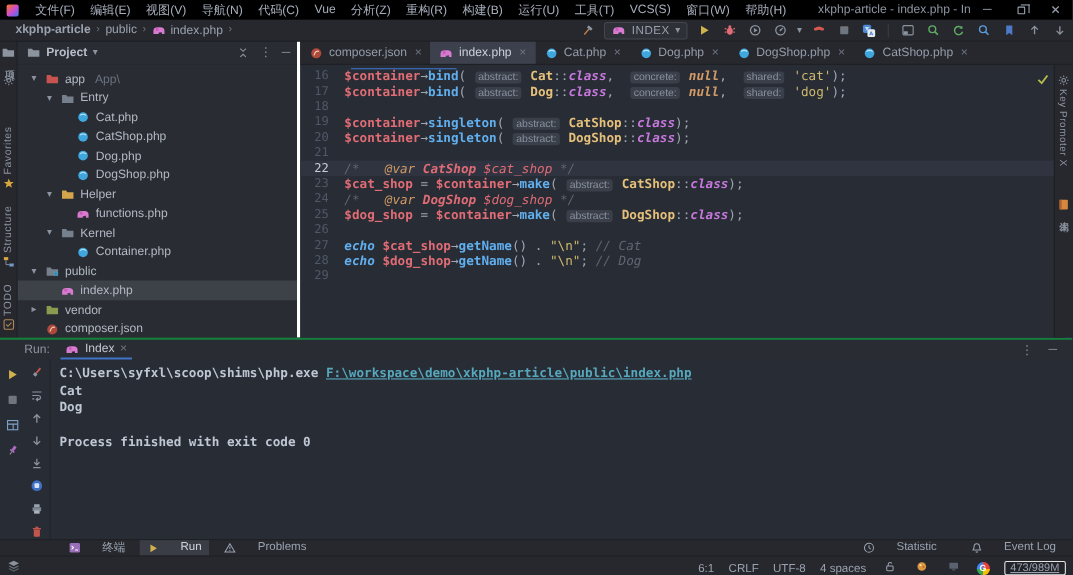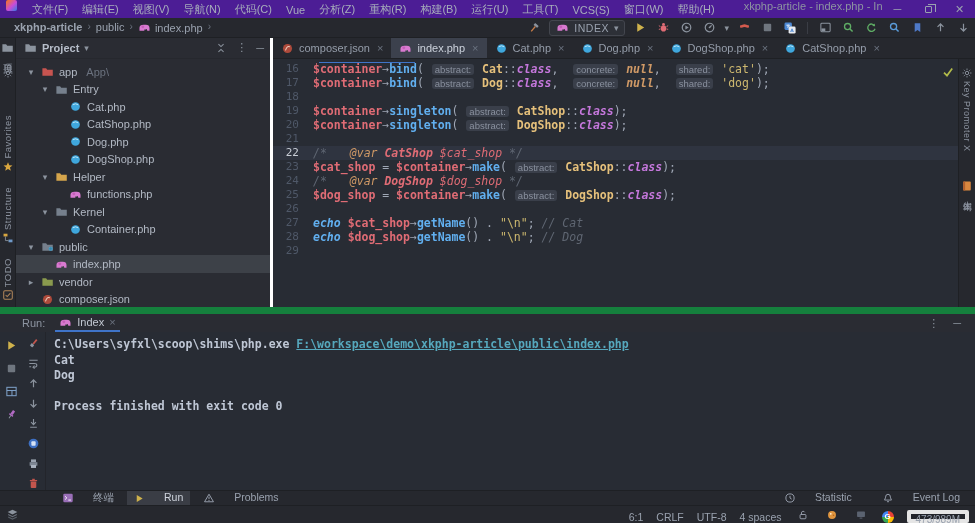--- a/index.html
+++ b/index.html
@@ -2,21 +2,21 @@
 <html><head>
 <meta charset="utf-8">
 <style>
   * { margin:0; padding:0; box-sizing:border-box; }
   html,body { width:975px; height:523px; overflow:hidden; background:#26282e;
     font-family:"Liberation Sans","DejaVu Sans",sans-serif; font-size:11px; color:#9da5b3;
     -webkit-font-smoothing:antialiased; }
   .app { position:relative; width:975px; height:523px; display:flex; flex-direction:column; }
 
   
-  .titlebar { height:18px; display:flex; align-items:flex-start; background:#4c1d95; flex:0 0 auto; }
+  .titlebar { height:18px; display:flex; align-items:center; background:#000000; flex:0 0 auto; }
   .logo { width:11px; height:11px; border-radius:2px; margin:0 8px 0 6px;
     background:linear-gradient(135deg,#f97a12,#c94bd8 55%,#2f7de3); }
   .menubar { display:flex; align-items:center; gap:0; }
   .menu-item { padding:2px 7px; color:#a7aebb; cursor:default; }
   .win-title { flex:1; padding-left:22px; color:#8d94a1; white-space:nowrap; overflow:hidden; }
   .win-controls { display:flex; height:18px; }
   .win-btn { width:31px; height:18px; display:flex; align-items:center; justify-content:center;
     color:#9aa2af; font-size:11px; }
   .win-btn .sq { width:7px; height:7px; border:1px solid #9aa2af; border-radius:1px; position:relative; }
   .win-btn .sq:before { content:""; position:absolute; left:2px; top:-3px; width:7px; height:7px;
@@ -90,21 +90,21 @@
     font-size:9.5px; font-family:"Liberation Sans",sans-serif; align-self:center; line-height:12px; font-style:normal; font-weight:normal; }
   .line16-hl { position:absolute; left:46px; top:0; width:96px; border-top:1px solid #3f74c9; }
   .insp-check { position:absolute; top:6px; right:20px; }
   .ed-scrollthumb { position:absolute; right:1px; top:150px; width:6px; height:120px;
     background:#3f6db0; border-radius:3px; opacity:.85; }
   .strip-right { position:absolute; right:0; top:21px; bottom:0; width:17px; background:#26282e;
     border-left:1px solid #1e2024; display:flex; flex-direction:column; align-items:center; padding-top:8px; gap:18px; }
   .strip-right .strip-label { font-size:9px; }
 
   
-  .runpanel { height:183px; border-top:7px solid #15803d; background:#2a2c33; display:flex;
+  .runpanel { height:183px; border-top:2px solid #15803d; background:#2a2c33; display:flex;
     flex-direction:column; flex:0 0 auto; }
   .run-header { height:18px; display:flex; align-items:center; padding-left:22px; gap:10px;
     background:#2a2c33; }
   .run-label { color:#8d94a1; }
   .run-tab { display:flex; align-items:center; gap:5px; height:18px; padding:0 4px;
     border-bottom:2px solid #3f74c9; color:#c2c8d2; }
   .run-tab .tab-close { color:#6b7380; }
   .run-header-right { margin-left:auto; display:flex; align-items:center; gap:14px; padding-right:14px; color:#8b939e; }
   .run-body { flex:1; display:flex; min-height:0; background:#282c34; }
   .run-col { width:22px; display:flex; flex-direction:column; align-items:center; gap:7px; padding-top:5px; flex:0 0 auto; }
@@ -115,21 +115,21 @@
 
   
   .toolwin-bar { height:15px; display:flex; align-items:center; background:#26282e;
     border-top:1px solid #1e2024; padding:0 8px 0 55px; flex:0 0 auto; }
   .twb-item { display:flex; gap:19px; padding:0 7px; height:15px; color:#9aa2af; font-size:10.5px; }
   .twb-item.active { background:#3a3d45; color:#d0d5de; }
   .twb-right { margin-left:auto; display:flex; align-items:center; gap:16px; }
   .statusbar { height:18px; display:flex; align-items:center; background:#26282e;
     border-top:1px solid #1e2024; padding:0 6px; flex:0 0 auto; color:#9aa2af; }
   .sb-right { margin-left:auto; display:flex; align-items:flex-end; gap:13px; font-size:10.5px; }
-  .mem-pill { background:#22242a; border:4px solid #e5e5e5; border-radius:2px; padding:0 5px;
+  .mem-pill { background:#22242a; border:1px solid #e5e5e5; border-radius:2px; padding:0 5px;
     height:13px; line-height:12px; font-size:10px; color:#9aa2af;text-decoration:underline; }
   .g-badge { width:12px; height:12px; border-radius:50%; display:flex; align-items:center; justify-content:center;
     background:conic-gradient(#ea4335 0 25%,#fbbc05 25% 50%,#34a853 50% 75%,#4285f4 75% 100%);
     color:#fff; font-size:8px; font-weight:bold; }
   .icn { display:inline-flex; align-items:center; justify-content:center; line-height:0; }
 </style>
 </head>
 <body>
 
 <div class="app">

